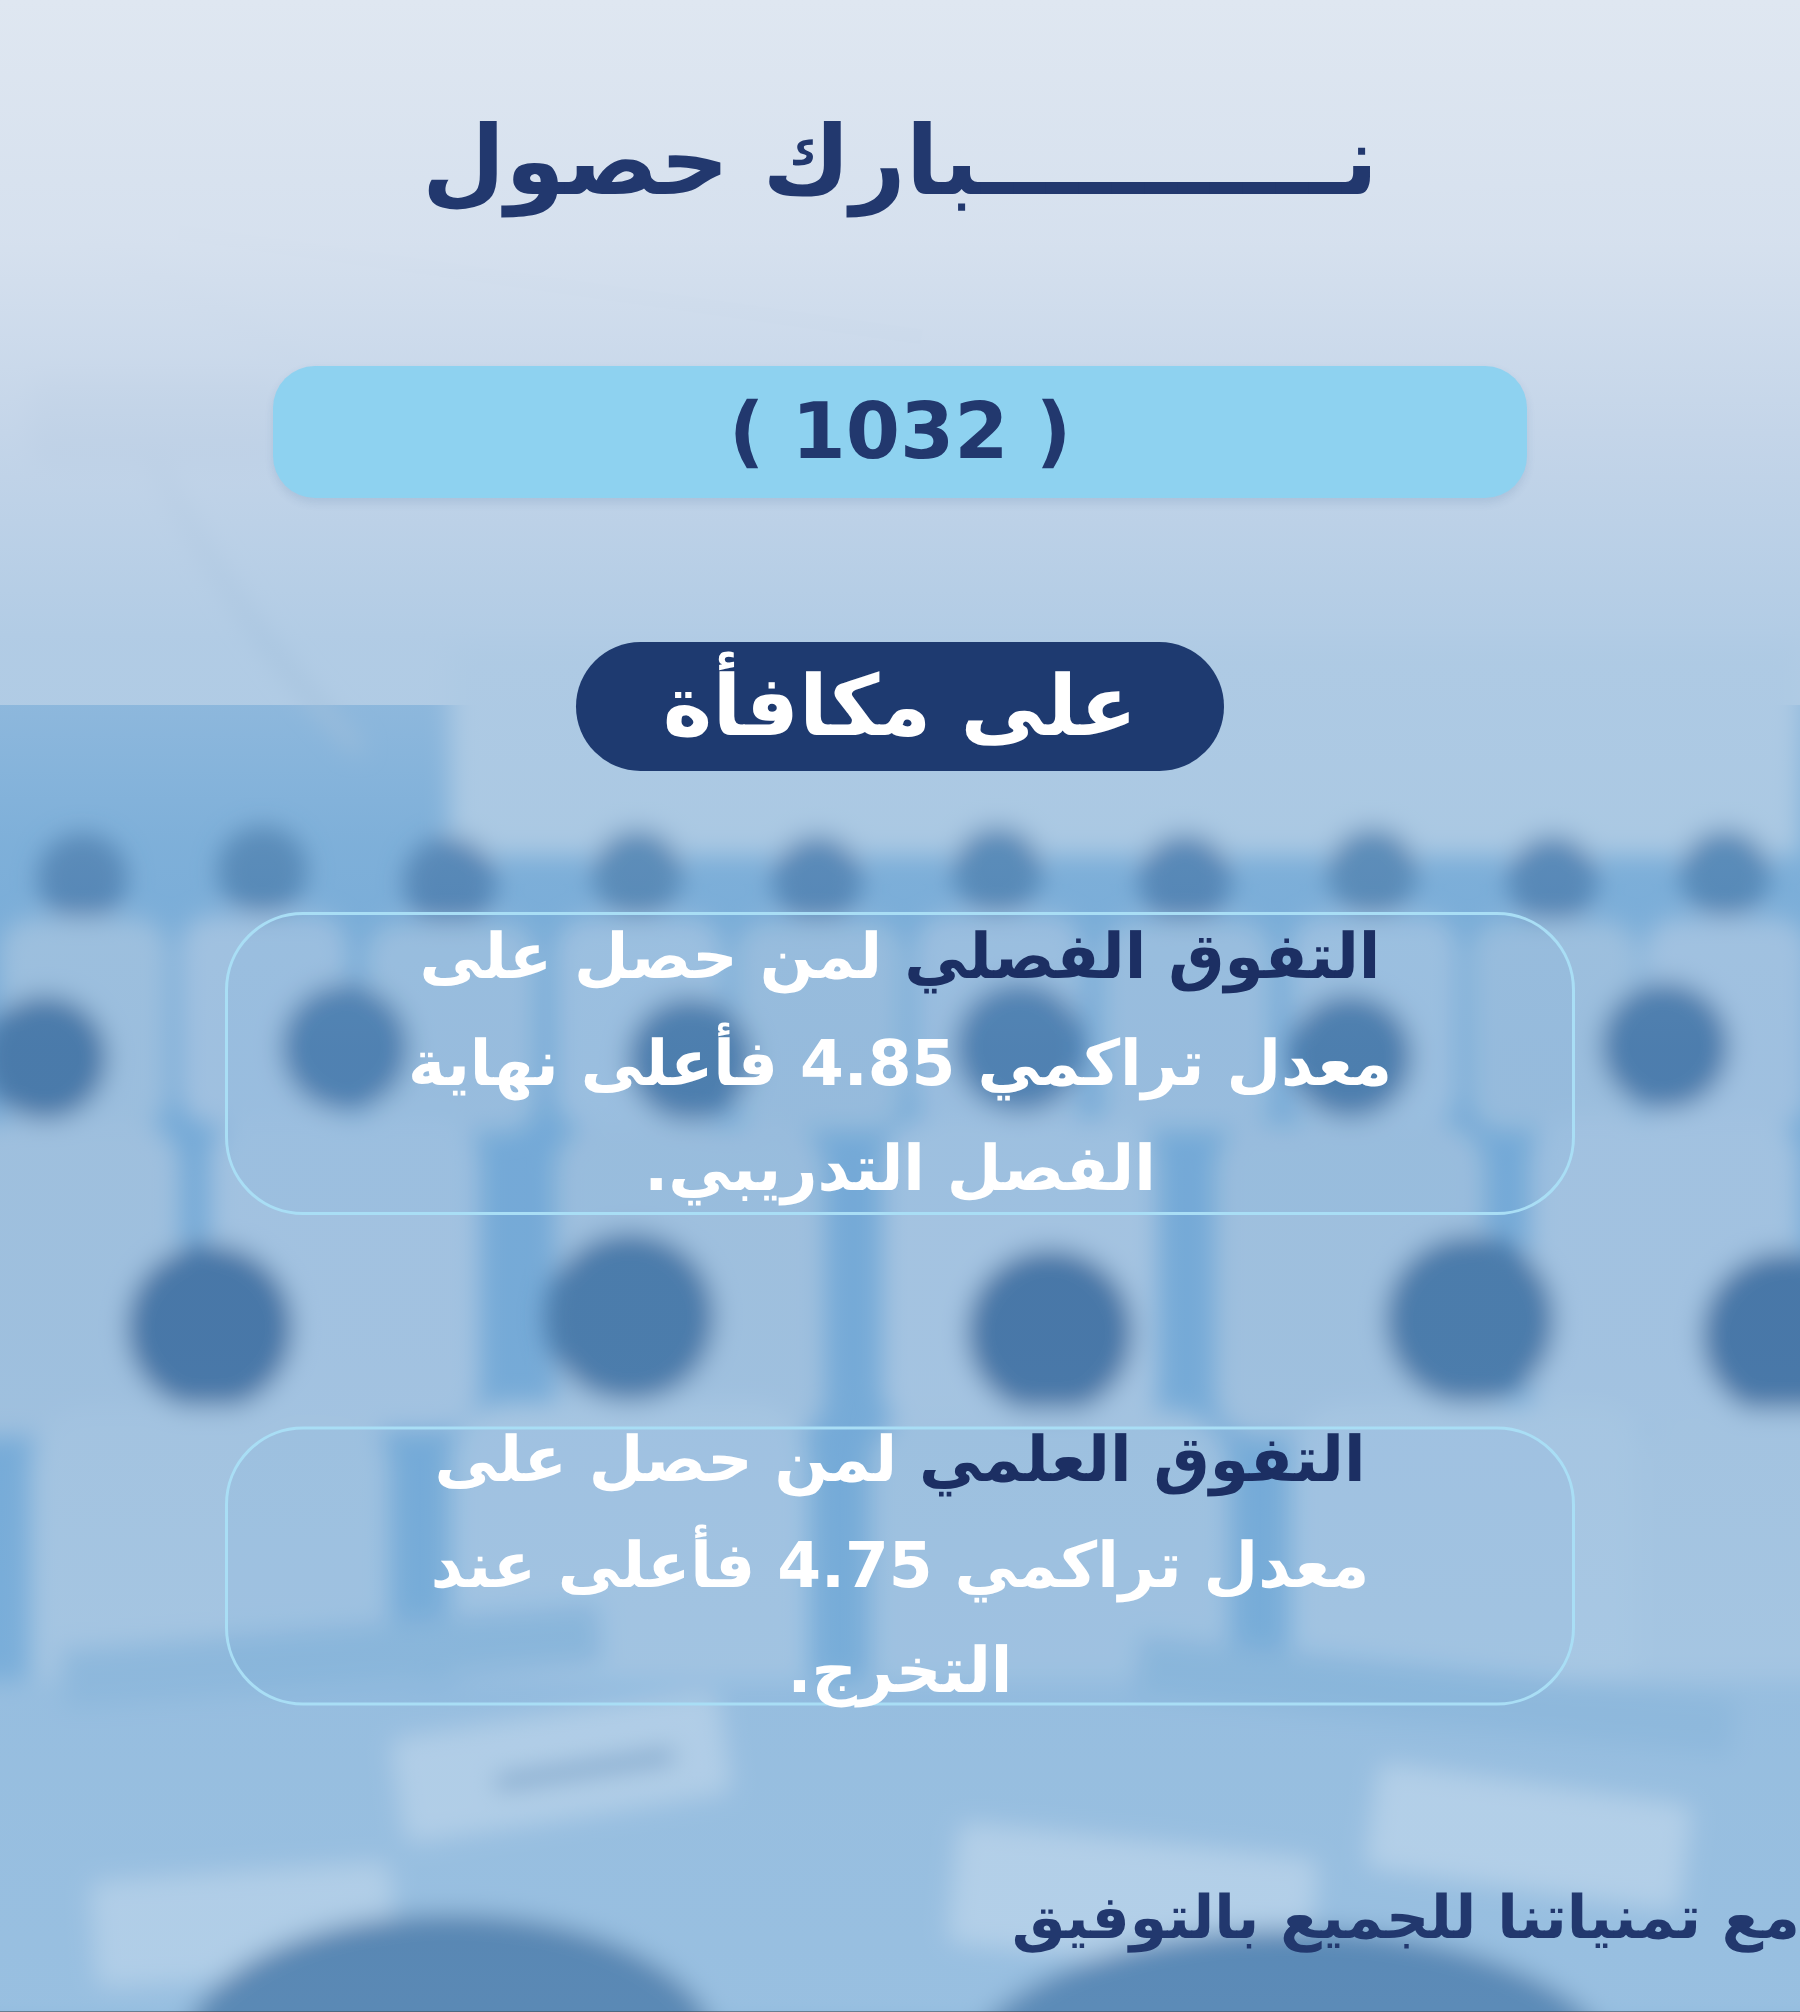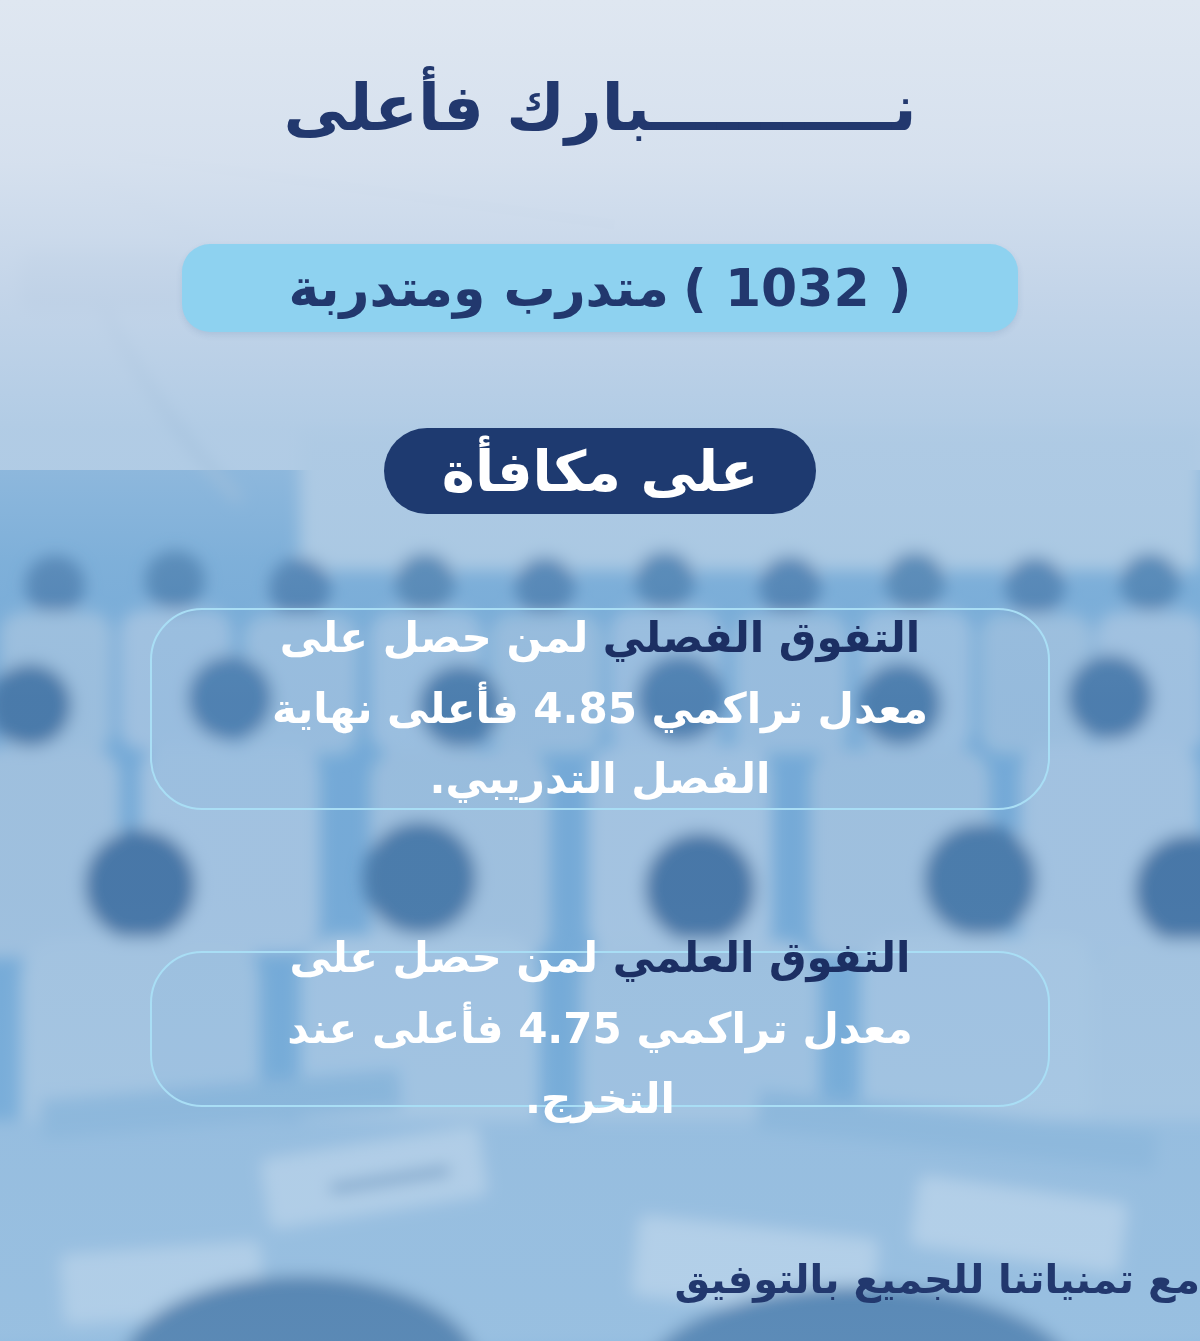--- a/index.html
+++ b/index.html
@@ -64,21 +64,21 @@
     border-radius:52px;
     box-sizing:border-box;
     display:flex;align-items:center;justify-content:center;
     padding:24px 78px;
     text-align:center;
     font-size:42px;font-weight:bold;line-height:1.68;
     color:var(--white,#ffffff);
     background:rgba(110,165,212,0.10);
   }
   .card-1{top:608px;height:202px;}
-  .card-2{top:951px;height:156px;}
+  .card-2{top:951px;height:186px;}
   .card .highlight{color:var(--navy_dark,#1c2f63);}
   .footer{
     position:absolute;top:1256px;left:0;right:0;
     text-align:right;
     font-size:40px;font-weight:bold;
     color:var(--navy,#22386e);
   }
 </style>
 </head>
 <body>
@@ -168,25 +168,24 @@
         <ellipse cx="300" cy="1370" rx="180" ry="95" fill="#3c6691"></ellipse>
         <ellipse cx="860" cy="1385" rx="220" ry="100" fill="#416b96"></ellipse>
       </g>
     </svg>
   </div>
 
   <div class="bg-overlay"></div>
 
   <div class="content">
 
-    <h1 class="title">نـــــــــــبارك فأعلى</h1>
+    <h1 class="title">نـــــــــــبارك حصول</h1>
 
     <div class="count-pill">
       <span dir="ltr">( 1032 )</span>
-      <span>متدرب ومتدربة</span>
     </div>
 
     <div class="reward-pill">
       <span>على مكافأة</span>
     </div>
 
     <div class="card card-1">
       <p style="margin:0">
         <span class="highlight">التفوق الفصلي</span><span> لمن حصل على معدل تراكمي 4.85 فأعلى نهاية الفصل التدريبي.</span>
       </p>

